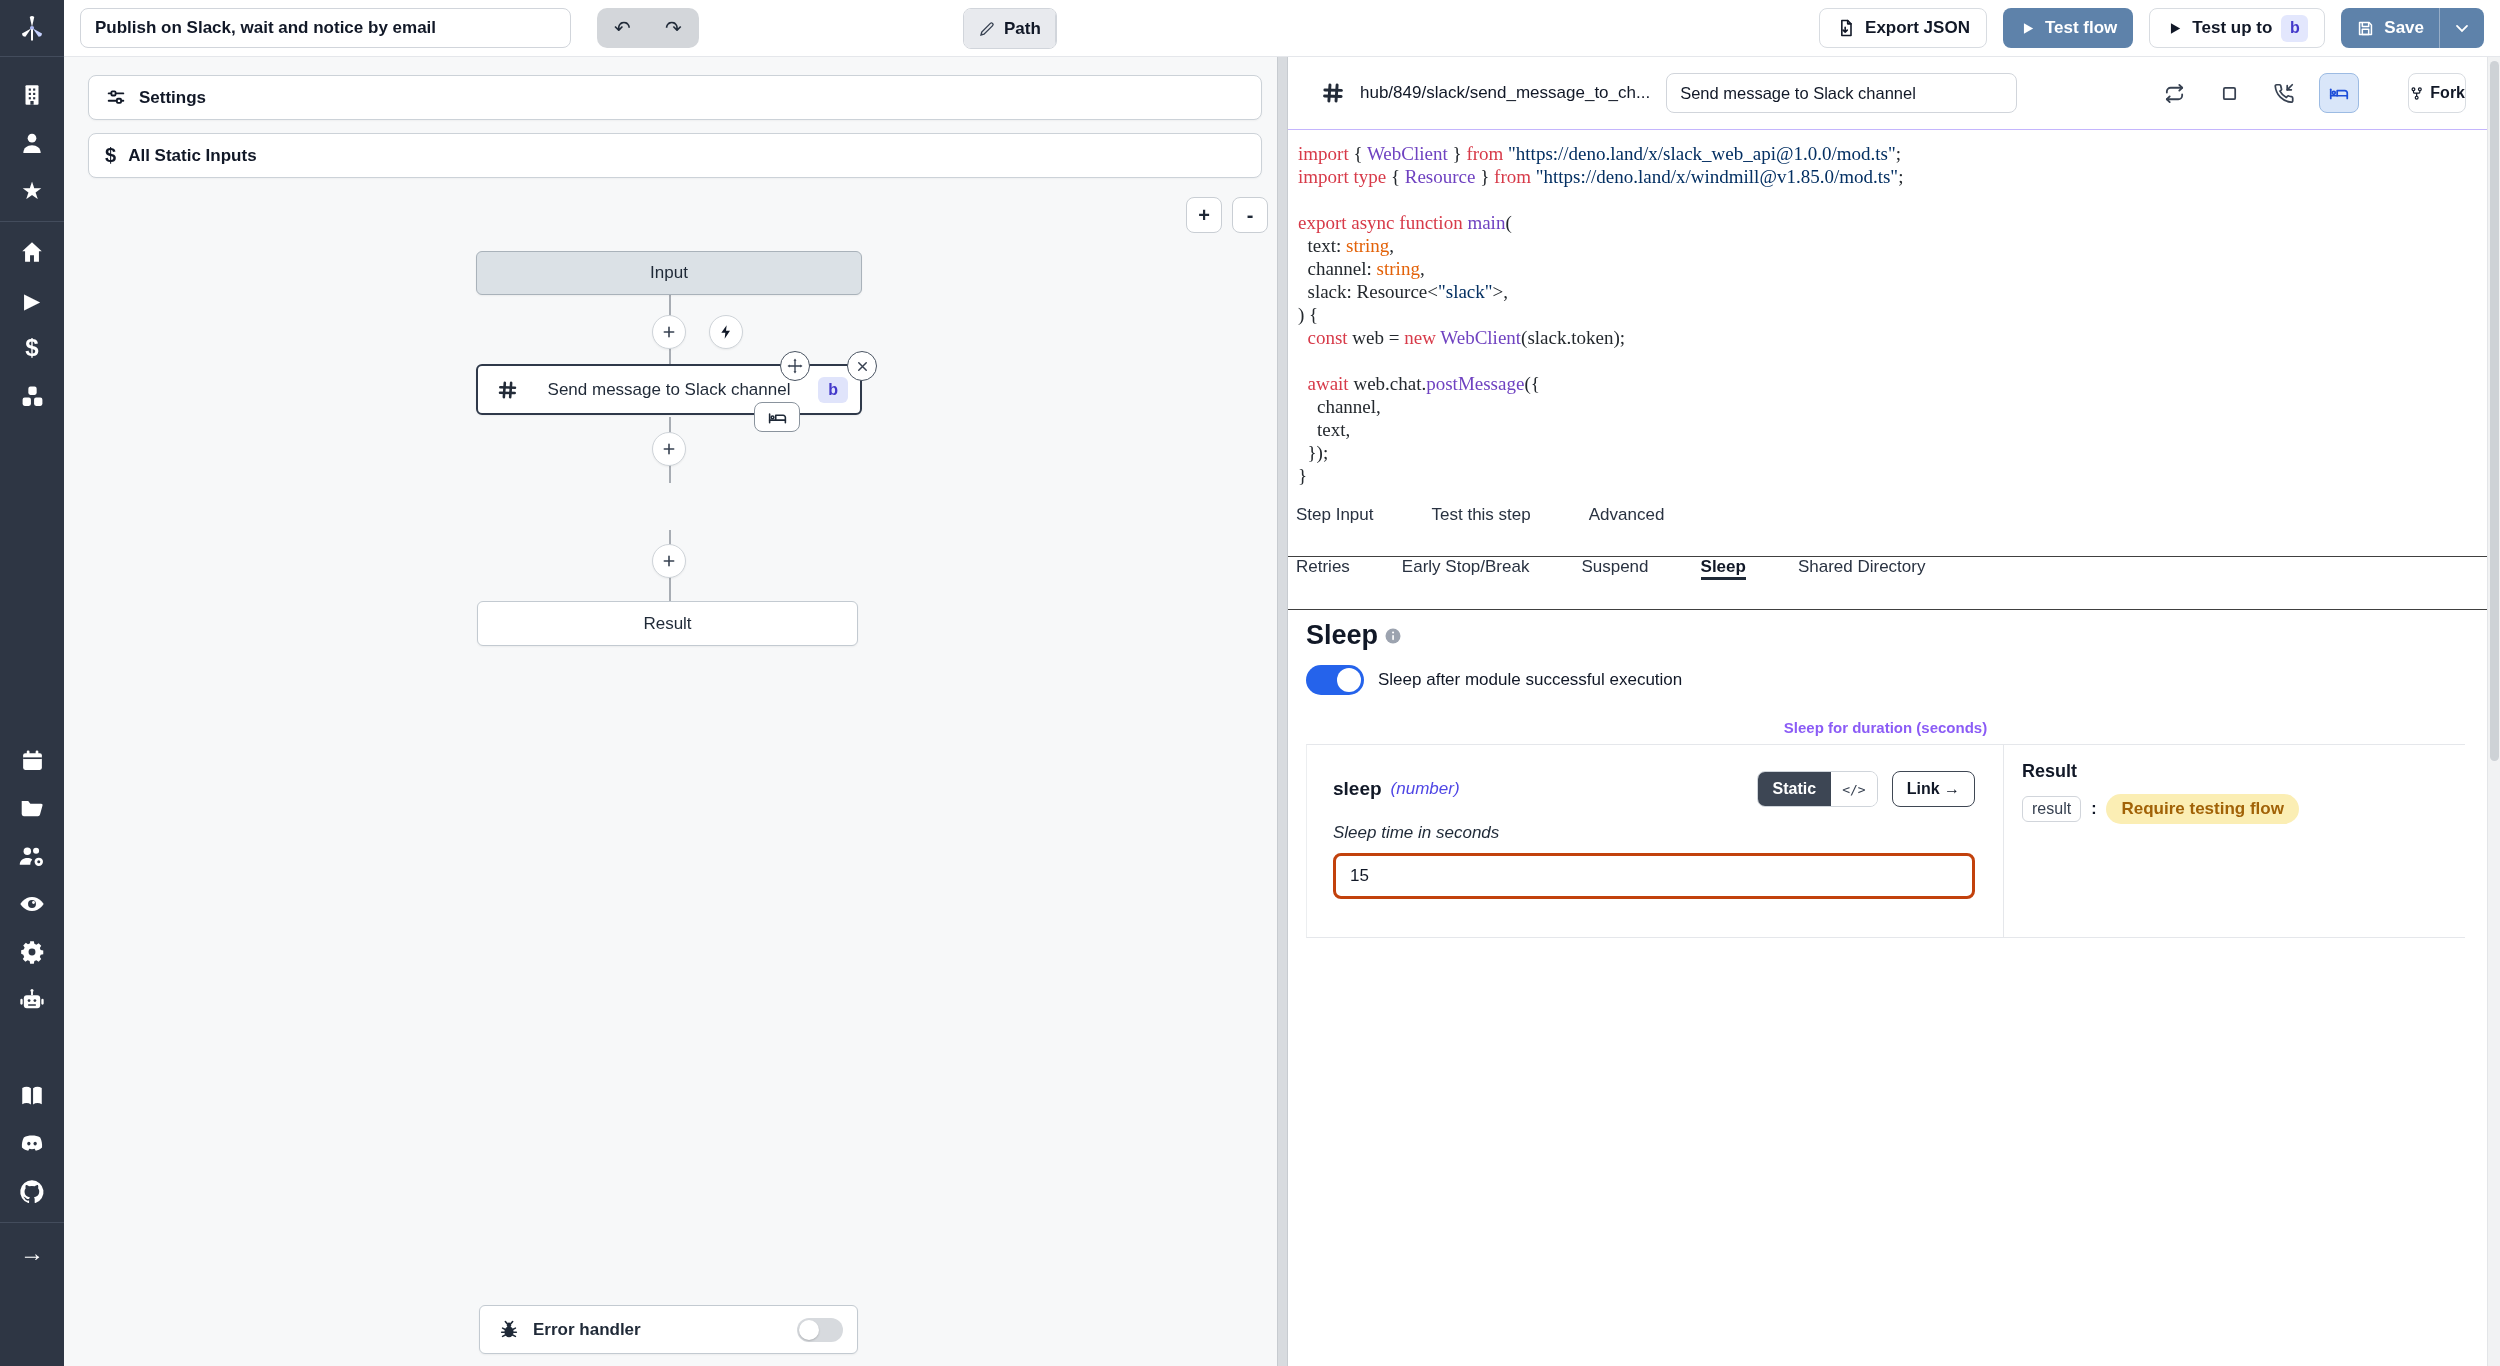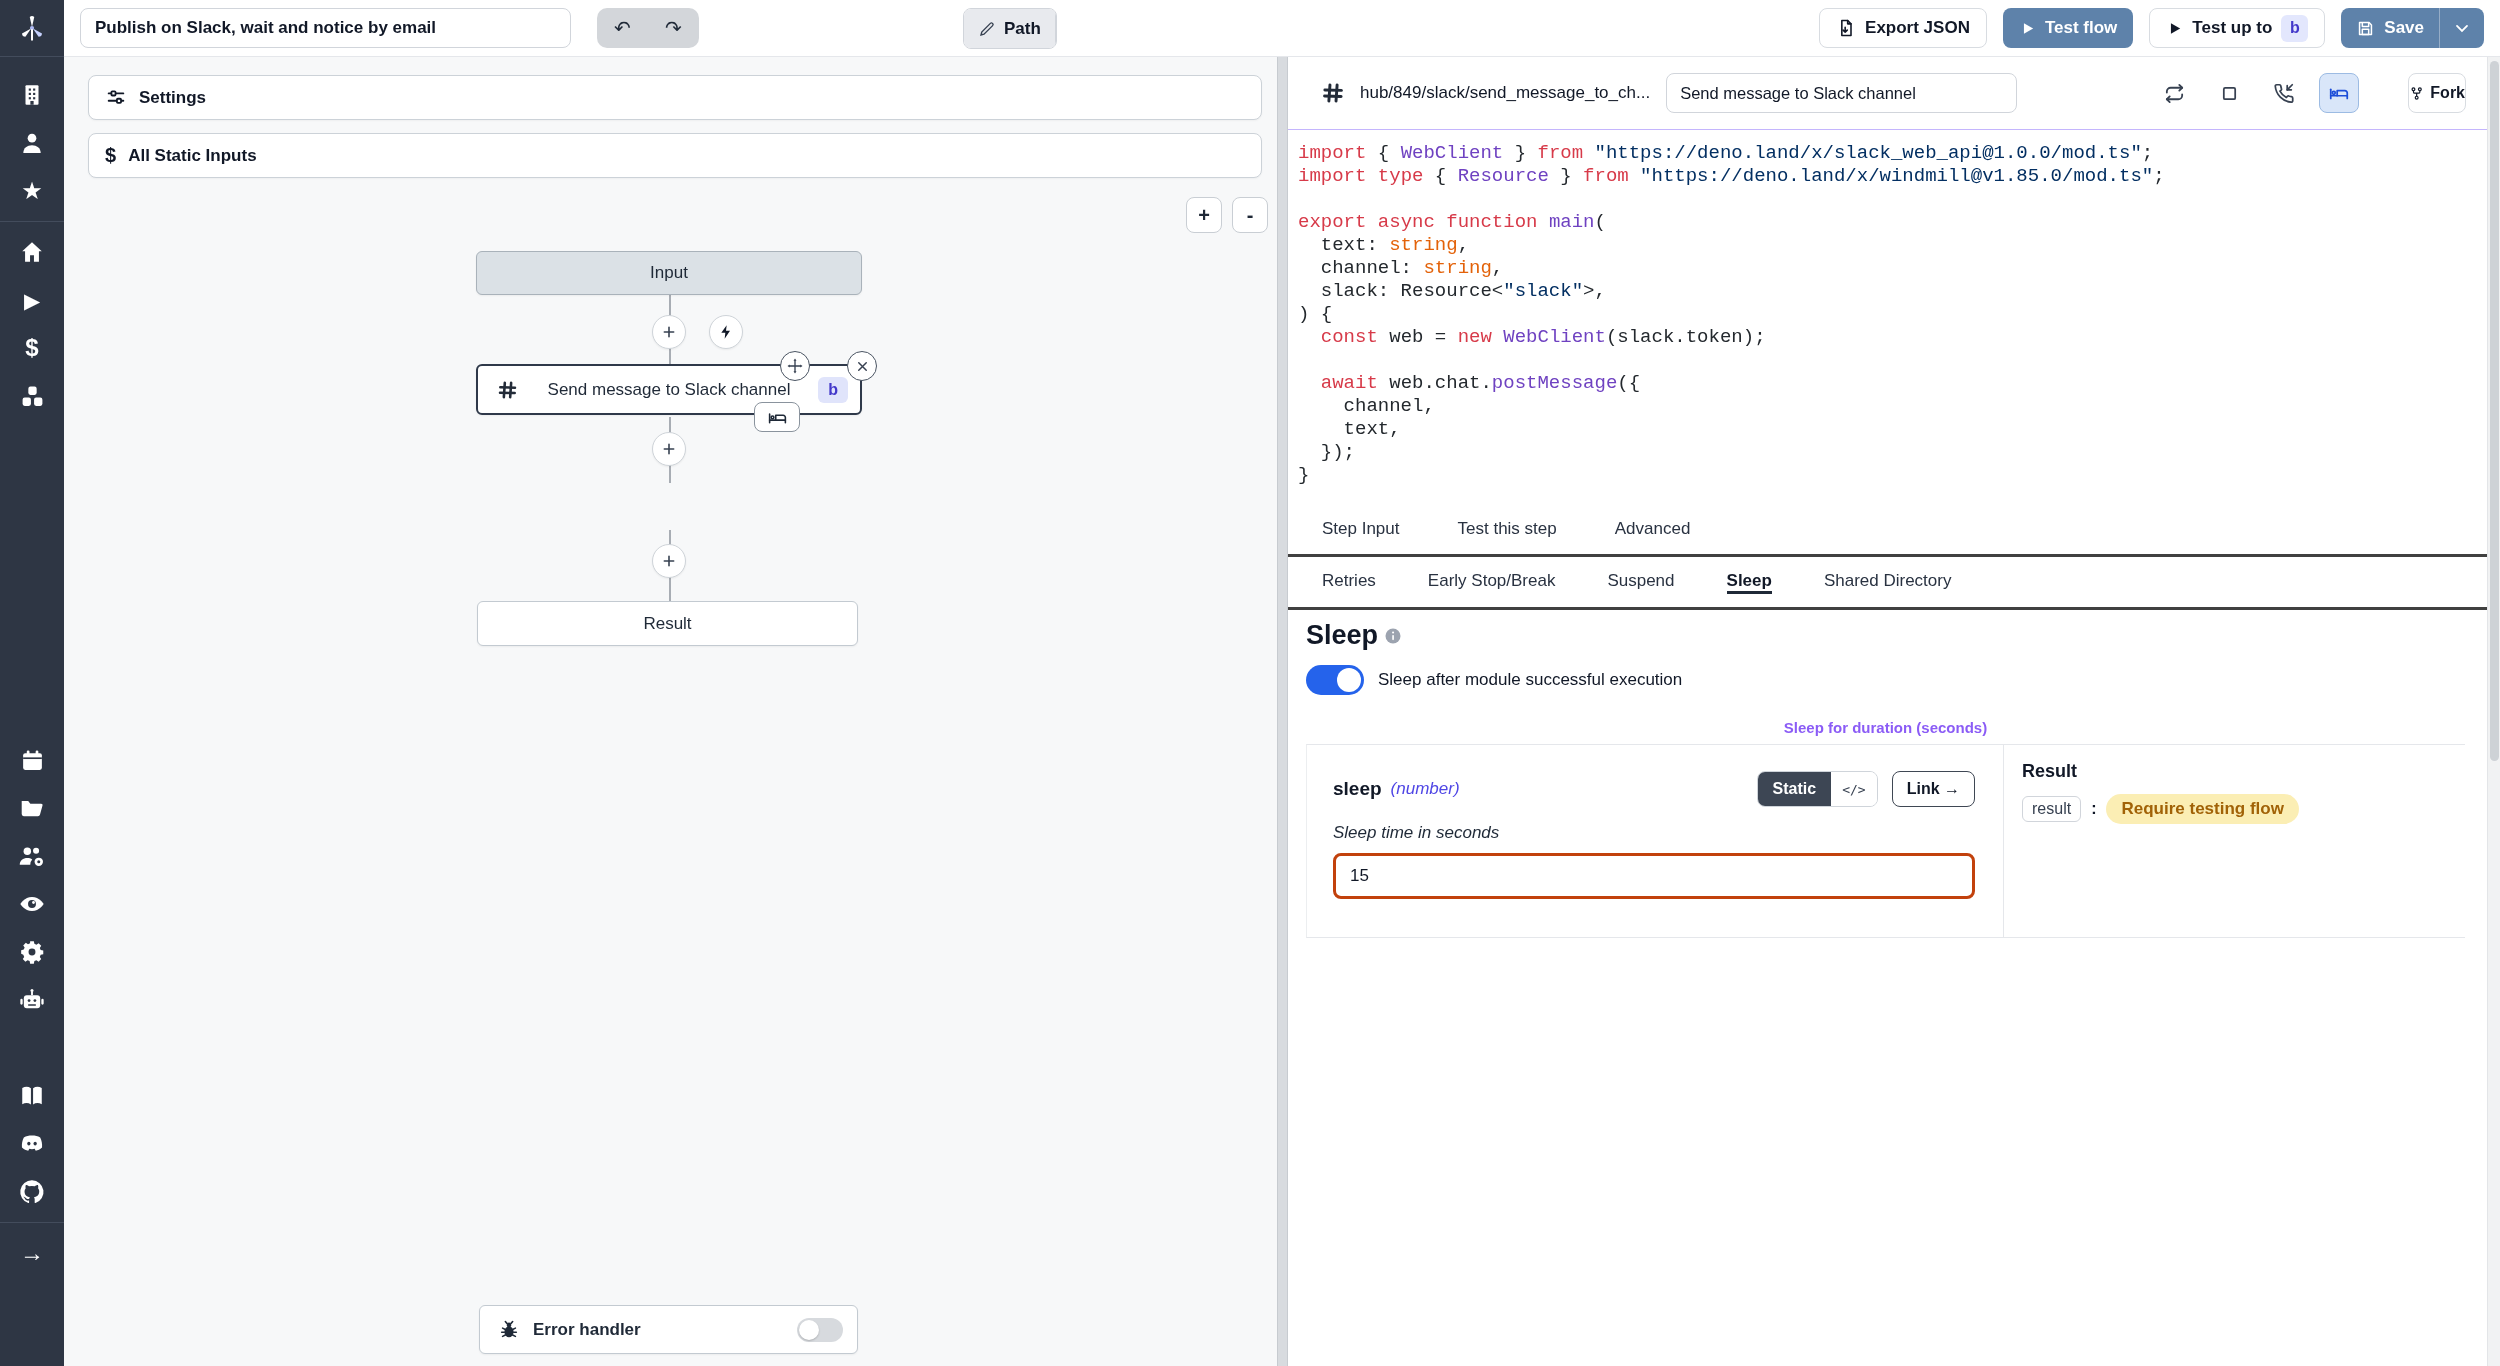--- a/index.html
+++ b/index.html
@@ -80,25 +80,25 @@
   .summary-input { margin-left:16px; width:351px; height:40px; border:1px solid #d1d5db; border-radius:8px;
     padding:0 13px; font-size:16.5px; color:#111827; font-family:"Liberation Sans",sans-serif; }
   .hdr-icons { margin-left:auto; display:flex; gap:15px; align-items:center; }
   .icon-btn { width:40px; height:40px; border-radius:8px; display:flex; align-items:center; justify-content:center;
     cursor:pointer; background:#fff; border:1px solid transparent; }
   .icon-btn.active { background:#d9e6f9; border:1px solid #9cbbe3; }
   .fork-btn { margin-left:49px; width:58px; height:40px; border:1px solid #d8dce1; border-radius:8px; background:#fff;
     display:flex; align-items:center; justify-content:center; gap:6px; font-size:16px; font-weight:600; cursor:pointer; }
 
   .code-area { height:375px; padding:12px 8px 0 10px; overflow:hidden; cursor:text; }
-  .cl { font-family:Liberation Mono, monospace; font-size:19px; line-height:23px; white-space:pre; }
+  .cl { font-family:Liberation Serif, serif; font-size:19px; line-height:23px; white-space:pre; }
   .tok-k { color:#d73a49; } .tok-e { color:#6f42c1; } .tok-s { color:#032f62; }
   .tok-t { color:#e36209; } .tok-p { color:#24292e; }
 
-  .tabs-row { display:flex; align-items:center; border-bottom:3px solid #404040; padding-left:34px; }
+  .tabs-row { display:flex; align-items:flex-start; border-bottom:1px solid #404040; padding-left:8px; }
   .tabs-row.r1 { height:52px; gap:58px; }
   .tabs-row.r2 { height:53px; gap:52px; }
   .tab { display:flex; align-items:center; font-size:17px; font-weight:500; color:#293241; cursor:pointer;
     border-bottom:3px solid transparent; margin-bottom:-1px; }
   .tab.active { color:#111827; font-weight:600; border-bottom-color:#1f2937; }
 
   .sleep-section { padding:10px 22px 0 18px; }
   .sleep-heading { display:flex; align-items:center; gap:6px; }
   .sleep-heading .h { font-size:27px; font-weight:700; color:#111827; }
   .toggle-row { margin-top:14px; display:flex; align-items:center; gap:14px; font-size:17px; color:#111827; }

